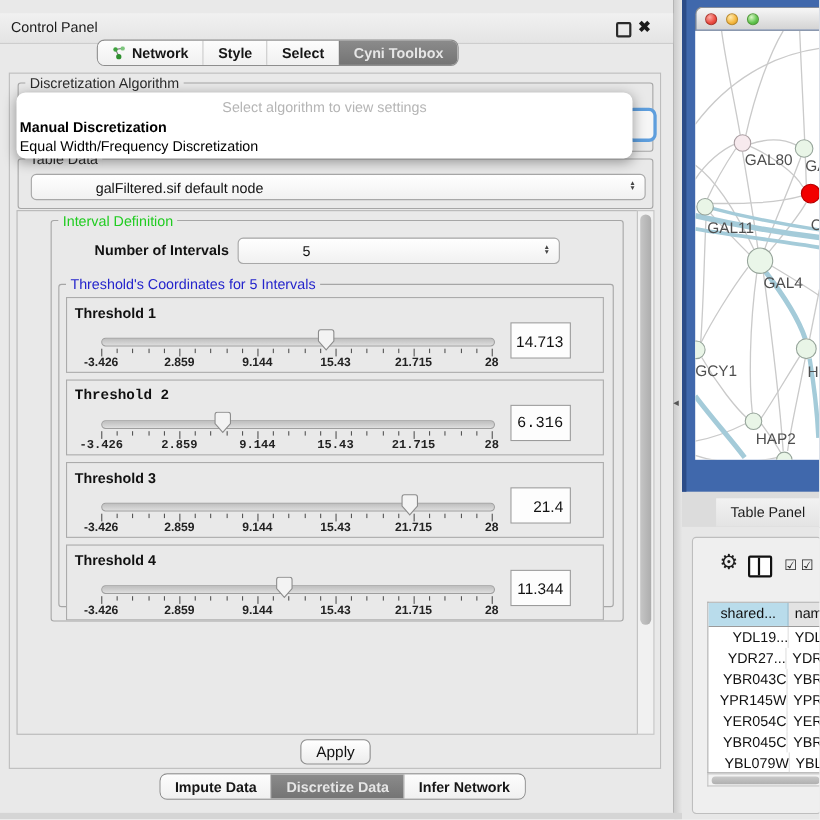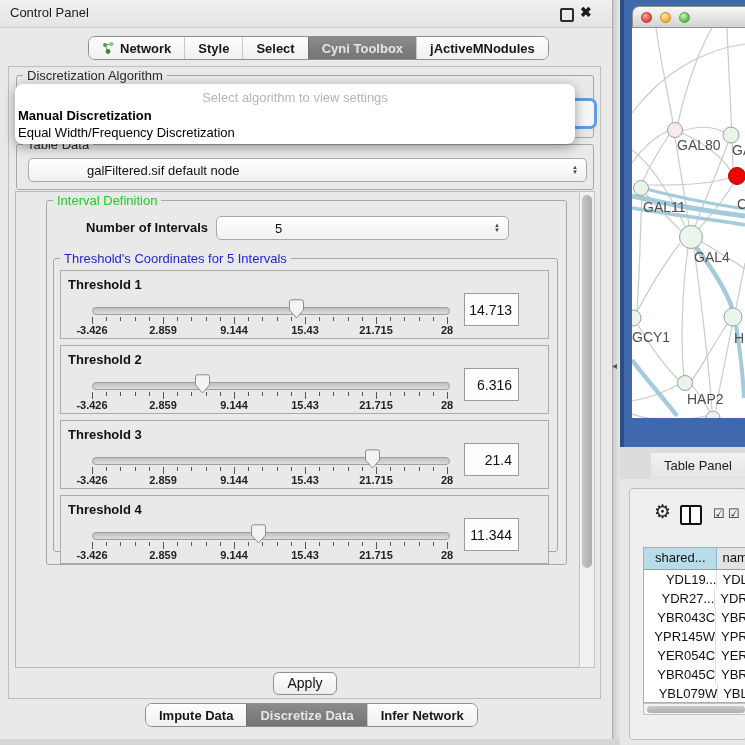--- a/index.html
+++ b/index.html
@@ -1,20 +1,20 @@
 <!DOCTYPE html>
 <html><head>
 <meta charset="utf-8">
 <style>
   html,body{margin:0;padding:0;}
   .screen{position:relative;width:745px;height:745px;background:#DCDCDC;overflow:hidden;
           font-family:"Liberation Sans",sans-serif;font-size:13px;color:#111;}
   
   .cp{position:absolute;left:0;top:0;width:612px;height:739px;background:#E9E9E9;border-right:1px solid #A9A9A9;}
-  .cp-titlebar{position:absolute;left:0;top:0;width:612px;height:27px;background:linear-gradient(#F1F1F1,#E4E4E4);border-bottom:1px solid #CDCDCD;}
+  .cp-titlebar{position:absolute;left:0;top:12px;width:612px;height:27px;background:linear-gradient(#F1F1F1,#E4E4E4);border-bottom:1px solid #CDCDCD;}
   .cp-title{position:absolute;left:10px;top:5px;font-size:13px;color:#1b1b1b;}
   .float-ico{position:absolute;left:560px;top:8px;width:10px;height:10px;border:2px solid #2a2a2a;border-radius:2px;cursor:pointer;}
   .close-ico{position:absolute;left:580px;top:4px;font-size:14px;font-weight:bold;color:#1a1a1a;cursor:pointer;}
   
   .tabbar{position:absolute;display:flex;height:22px;border:1px solid #8E8E8E;border-radius:7px;overflow:hidden;background:#FBFBFB;}
   .tabbar.top{left:88px;top:36px;}
   .tabbar.bottom{left:145px;top:703px;}
   .tab{display:flex;align-items:center;gap:5px;padding:0 13px;font-size:13px;font-weight:bold;color:#161616;
        background:linear-gradient(#FDFDFD,#F0F0F0);border-left:1px solid #C9C9C9;cursor:pointer;white-space:nowrap;}
   .tab:first-child{border-left:none;}
@@ -113,23 +113,20 @@
           <span>Network</span>
         </div>
         <div class="tab">
           <span>Style</span>
         </div>
         <div class="tab">
           <span>Select</span>
         </div>
         <div class="tab sel">
           <span>Cyni Toolbox</span>
-        </div>
-        <div class="tab">
-          <span>jActiveMNodules</span>
         </div>
       </div>
 
     <div class="outer">
 
       <div class="group" style="left:7px;top:8px;width:576px;height:61px;">
         <span class="gtitle">Discretization Algorithm</span>
       </div>
 
       <div class="group" style="left:7px;top:77px;width:576px;height:44px;">
@@ -194,21 +191,21 @@
               <div class="ticklab" style="left: 72px;">2.859</div>
               <div class="ticklab" style="left: 143px;">9.144</div>
               <div class="ticklab" style="left: 214px;">15.43</div>
               <div class="ticklab" style="left: 285px;">21.715</div>
               <div class="ticklab" style="left: 356px;">28</div>
               <svg width="17" height="20" style="position: absolute; left: 227.405px; top: 28px; cursor: pointer;">
                 <path d="M1.5,3 Q1.5,0.8 3.5,0.8 L13.5,0.8 Q15.5,0.8 15.5,3 L15.5,11 L8.5,19 L1.5,11 Z" fill="#F3F3F3" stroke="#8C8C8C" stroke-width="1"></path>
               </svg>
               <div class="vbox">14.713</div>
             </div>
-            <div class="trow" style="top: 153px;">
+            <div class="trow" style="top: 153px; font-family: Liberation Mono, monospace;">
               <div class="tl">Threshold 2</div>
               <div class="track"></div>
               <div class="tick" style="left: 31px; top: 46px; height: 7px;"></div>
               <div class="tick" style="left: 45.2px; top: 46px; height: 4px;"></div>
               <div class="tick" style="left: 59.4px; top: 46px; height: 4px;"></div>
               <div class="tick" style="left: 73.6px; top: 46px; height: 4px;"></div>
               <div class="tick" style="left: 87.8px; top: 46px; height: 4px;"></div>
               <div class="tick" style="left: 102px; top: 46px; height: 7px;"></div>
               <div class="tick" style="left: 116.2px; top: 46px; height: 4px;"></div>
               <div class="tick" style="left: 130.4px; top: 46px; height: 4px;"></div>

